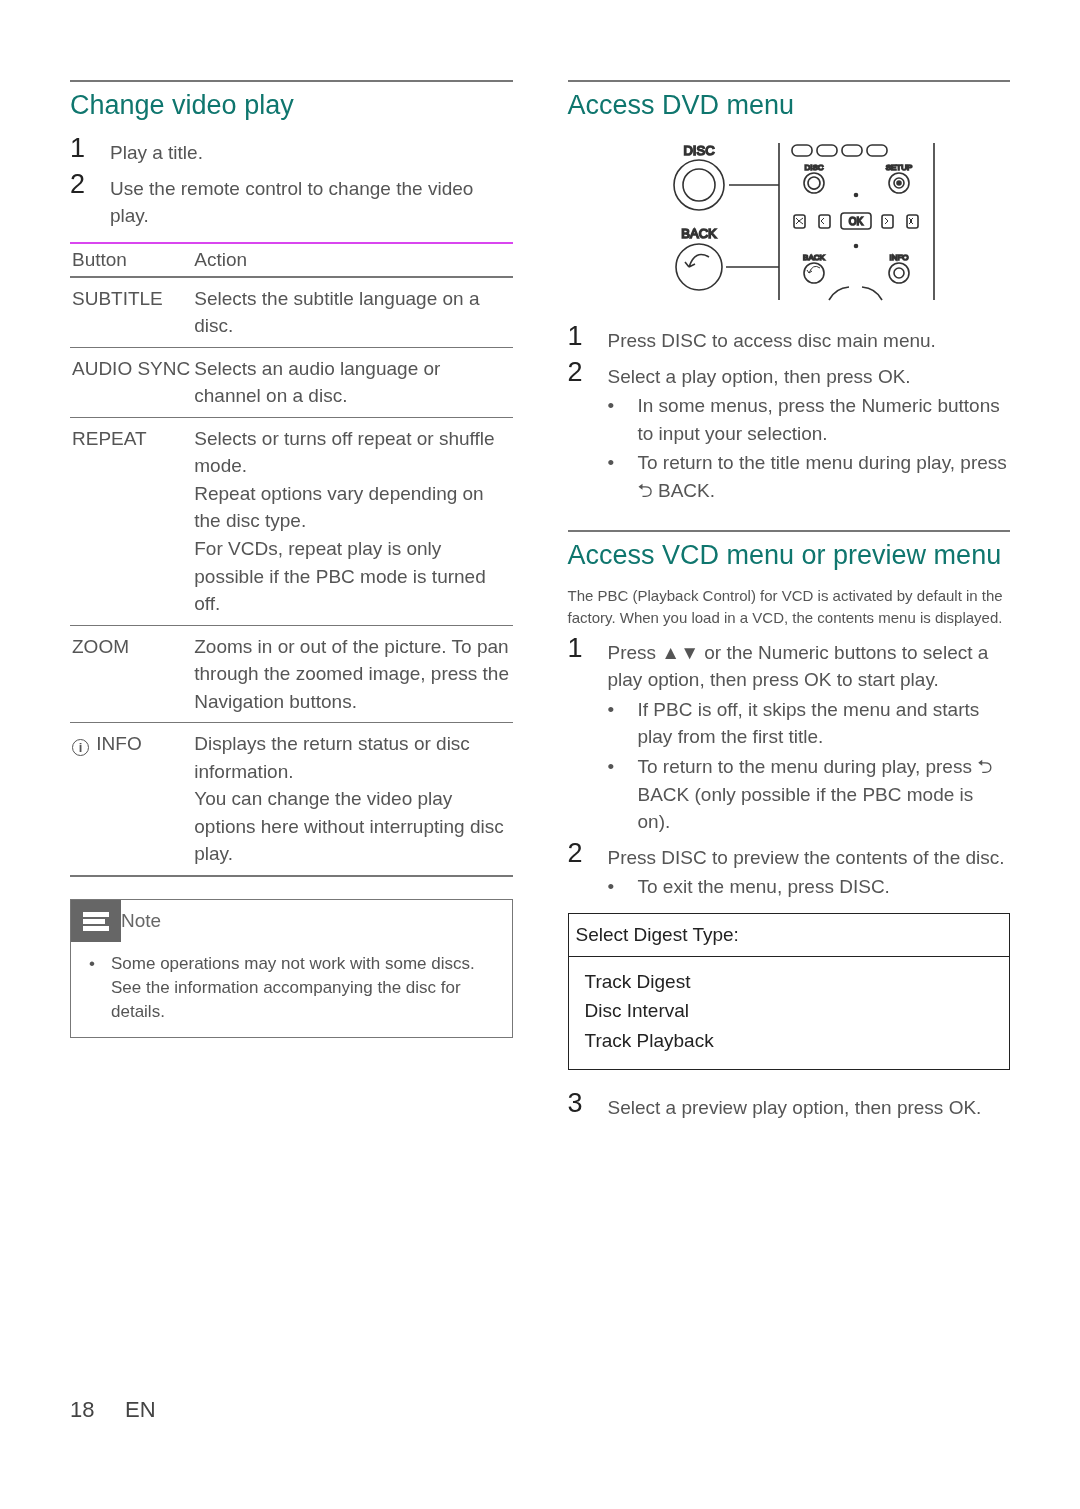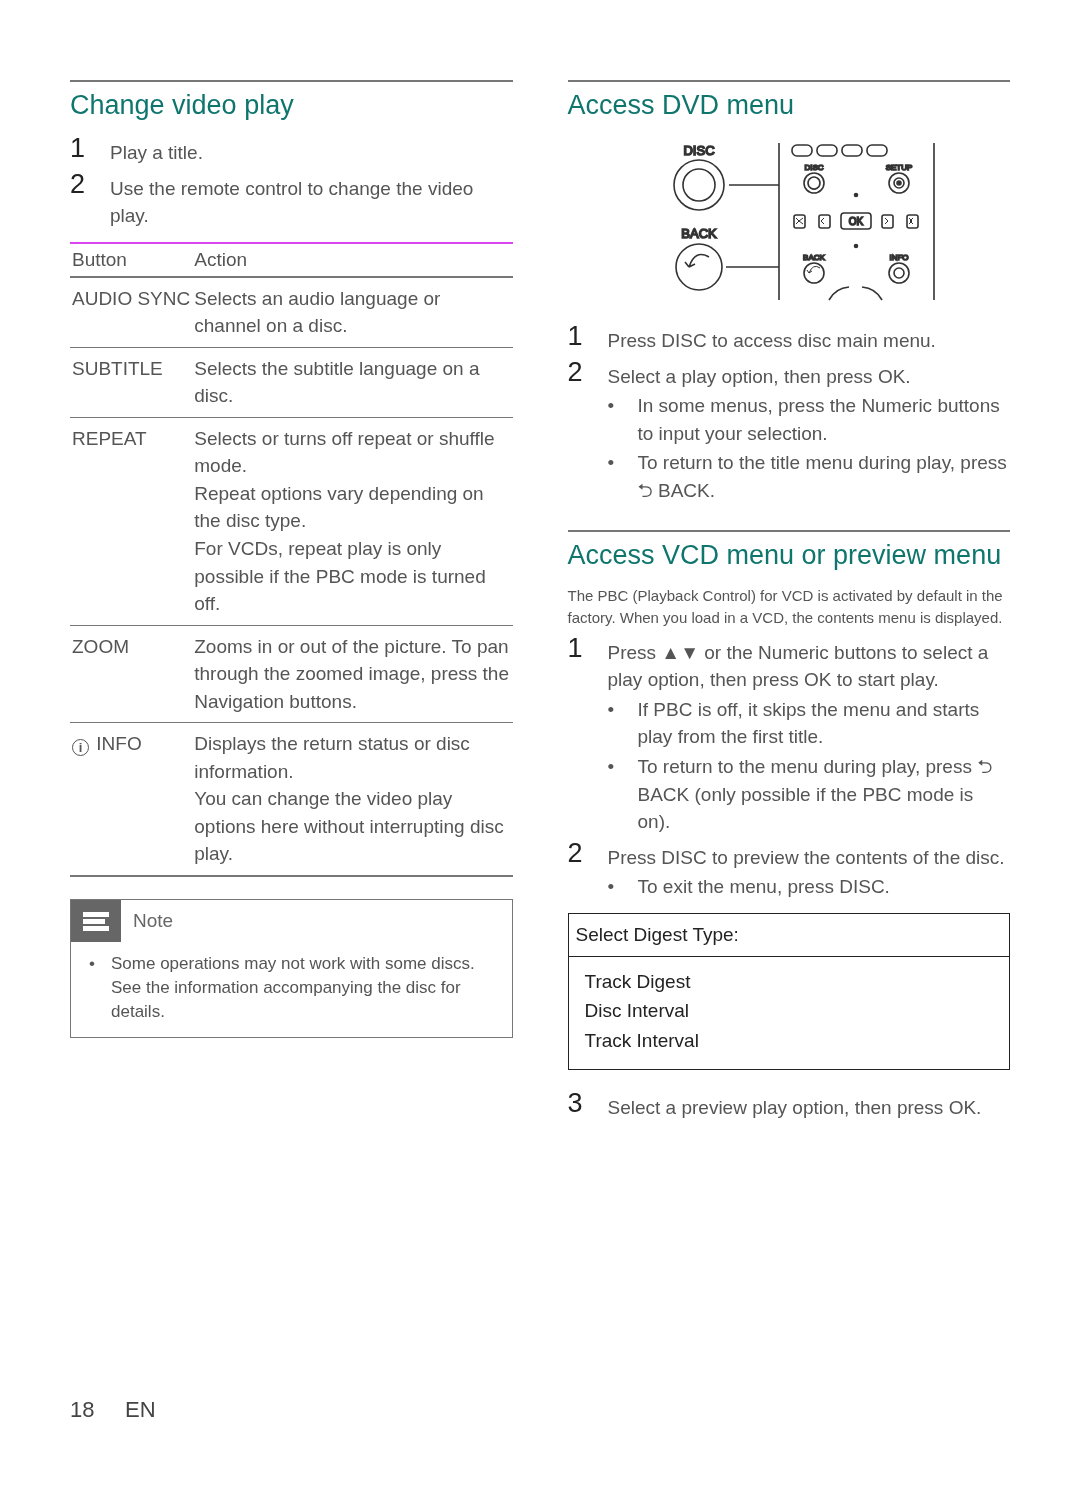--- a/index.html
+++ b/index.html
@@ -106,21 +106,20 @@
     margin-right: 2px;
   }
   .note-box {
     border: 1.5px solid #777;
     margin-top: 22px;
     font-size: 17px;
   }
   .note-hdr {
     display: flex;
     align-items: center;
-    gap: 12px;
     padding: 0;
   }
   .note-hdr .icon {
     width: 50px; height: 42px;
     background: #666;
     display: flex;
     align-items: center;
     justify-content: center;
   }
   .note-hdr .icon .bars {
@@ -205,26 +204,26 @@
 
     <table class="btn-table">
       <thead>
         <tr>
           <th>Button</th>
           <th>Action</th>
         </tr>
       </thead>
       <tbody>
         <tr>
+          <td>SUBTITLE</td>
+          <td>Selects the subtitle language on a disc.</td>
+        </tr>
+        <tr>
           <td>AUDIO SYNC</td>
           <td>Selects an audio language or channel on a disc.</td>
-        </tr>
-        <tr>
-          <td>SUBTITLE</td>
-          <td>Selects the subtitle language on a disc.</td>
         </tr>
         <tr>
           <td>REPEAT</td>
           <td style="white-space:pre-line">Selects or turns off repeat or shuffle mode.
 Repeat options vary depending on the disc type.
 For VCDs, repeat play is only possible if the PBC mode is turned off.</td>
         </tr>
         <tr>
           <td>ZOOM</td>
           <td>Zooms in or out of the picture. To pan through the zoomed image, press the Navigation buttons.</td>
@@ -377,21 +376,21 @@
           </ul>
         </div>
       </li>
     </ol>
 
     <div class="ui-box">
       <div class="ui-title">Select Digest Type:</div>
       <div class="ui-body">
         <div>Track Digest</div>
         <div>Disc Interval</div>
-        <div>Track Interval</div>
+        <div>Track Playback</div>
       </div>
     </div>
 
     <ol class="steps" style="margin-top:20px">
       <li>
         <span class="num">3</span>
         <div class="step-body">Select a preview play option, then press OK.</div>
       </li>
     </ol>
   </div>

